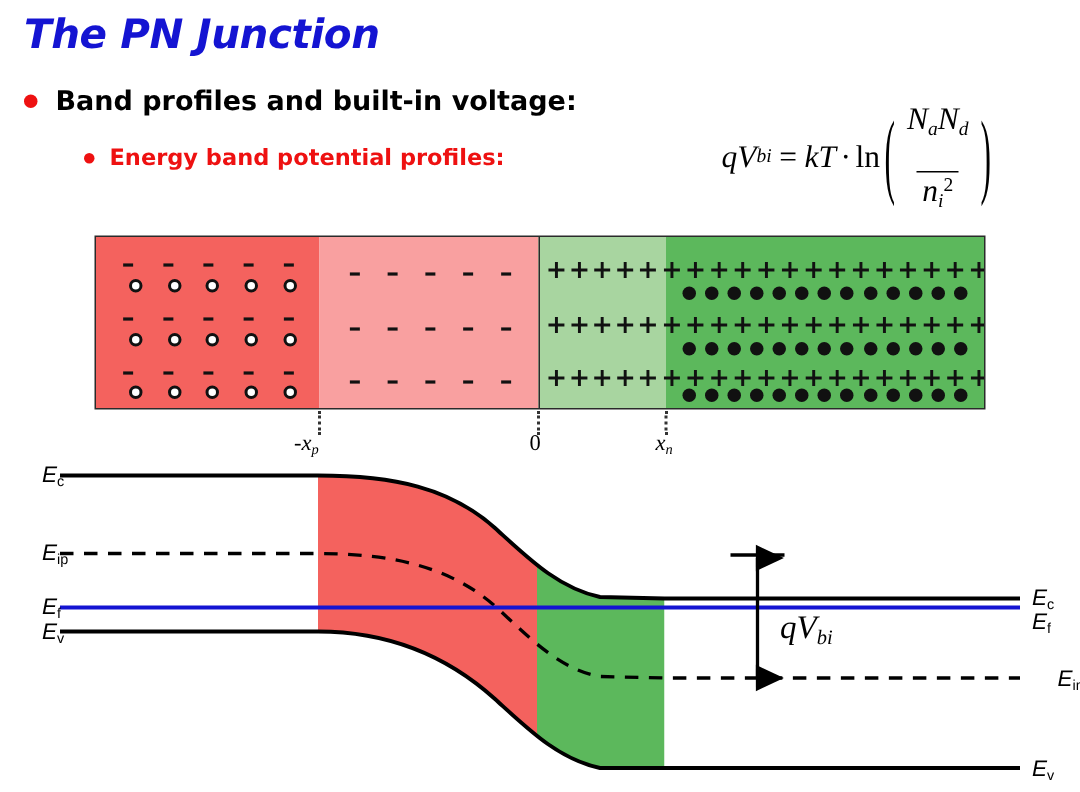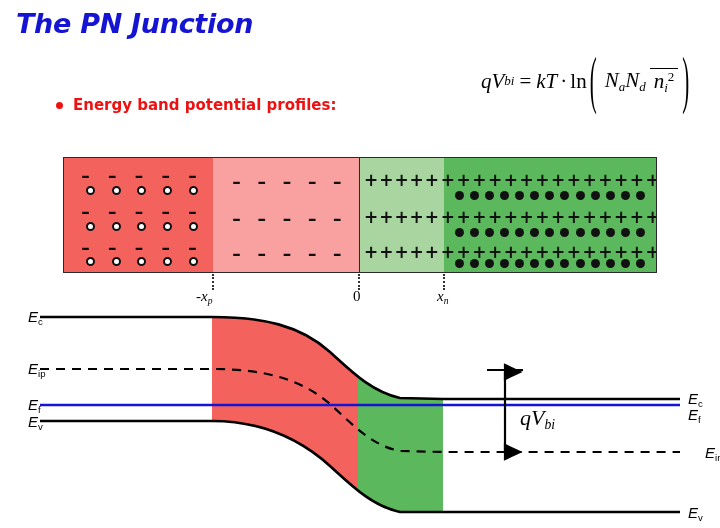--- a/index.html
+++ b/index.html
@@ -105,23 +105,25 @@
   }
   .paren {
     font-size: 1.0em;
     display: inline-block;
     transform: scaleY(3.0);
     margin: 0 3px;
     font-family: "Liberation Serif", serif;
   }
   .frac {
     display: inline-flex;
+    flex-direction: column;
     align-items: center;
     vertical-align: middle;
     margin: 0 1px;
+    gap: 20px;
   }
   .frac .num {
     padding: 0 4px 1px 4px;
     line-height: 1.05;
   }
   .frac .den {
     border-top: 1.4px solid #000;
     padding: 1px 4px 0 4px;
     line-height: 1.05;
   }
@@ -222,20 +224,24 @@
   }
   #qvbi-label i { font-style: italic; }
 </style>
 </head>
 <body>
 
 <div id="slide">
 
   <div id="title">The PN Junction</div>
 
+  <div id="bullet1">
+    <span class="dot"></span>
+    <span class="txt">Band profiles and built-in voltage:</span>
+  </div>
 
   <div id="bullet2">
     <span class="dot"></span>
     <span class="txt">Energy band potential profiles:</span>
   </div>
 
   <div id="formula">
     <i>q</i>
       <i>V</i>
       <span class="sub">bi</span>

